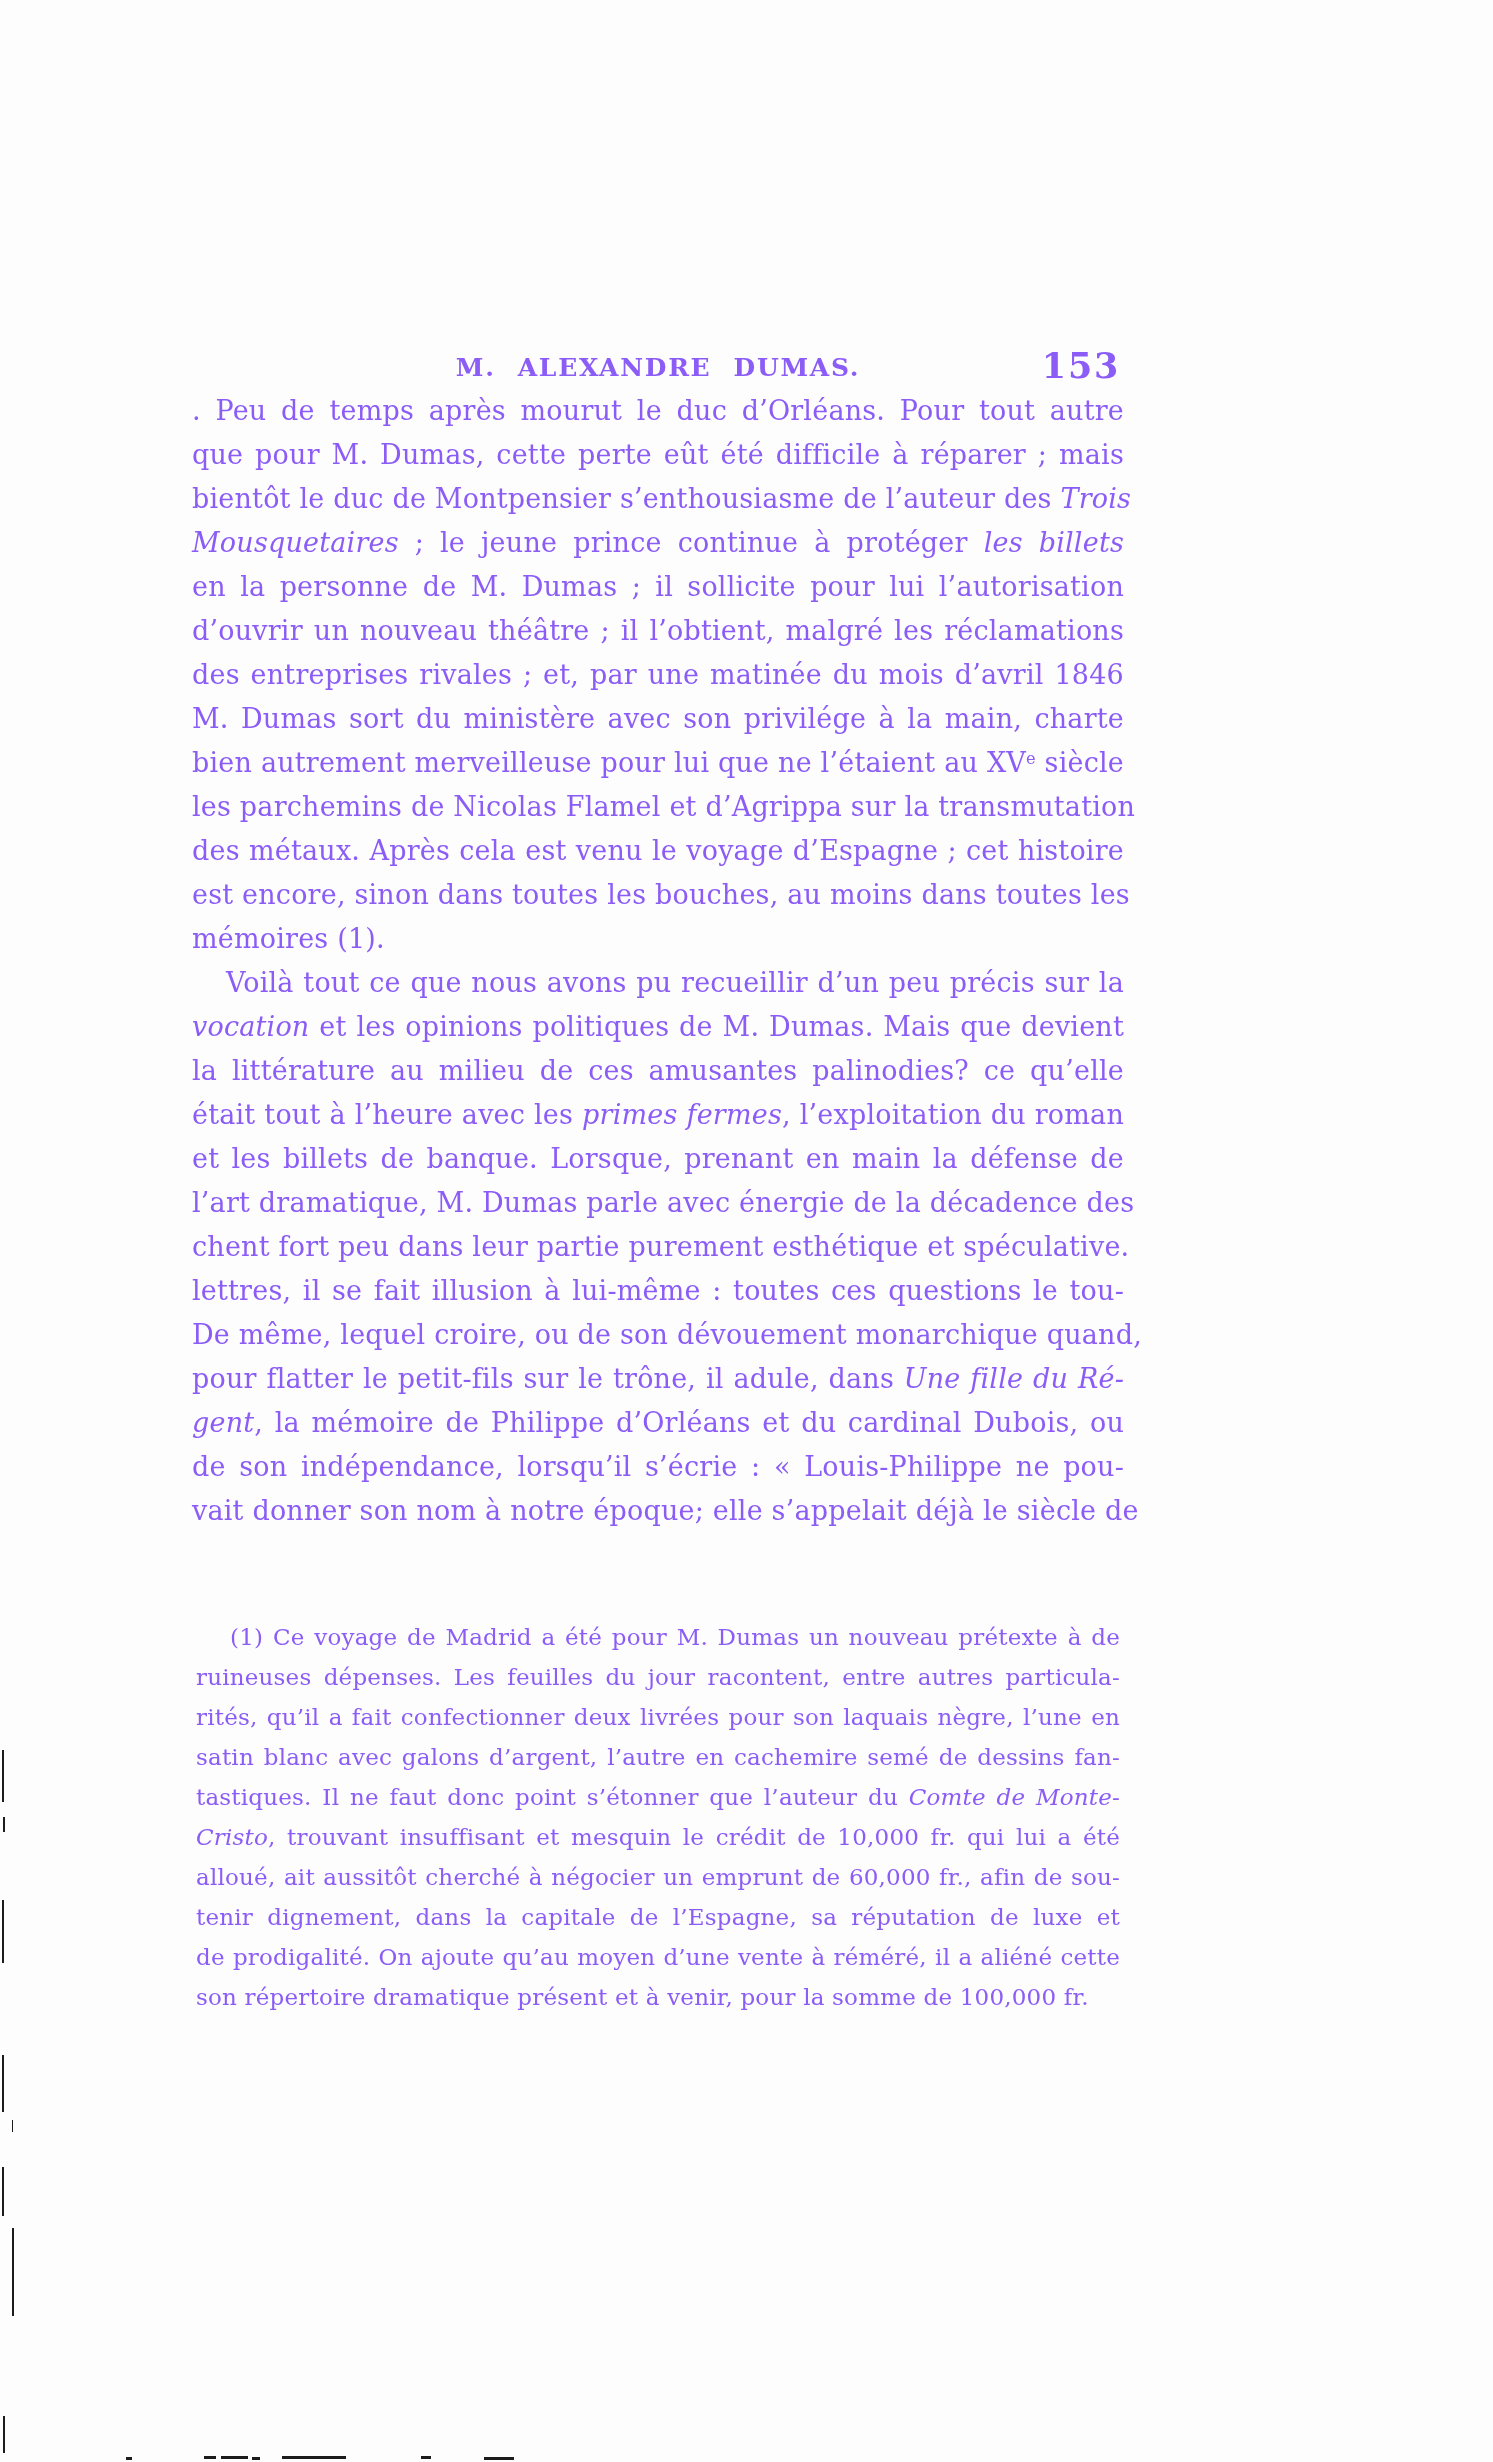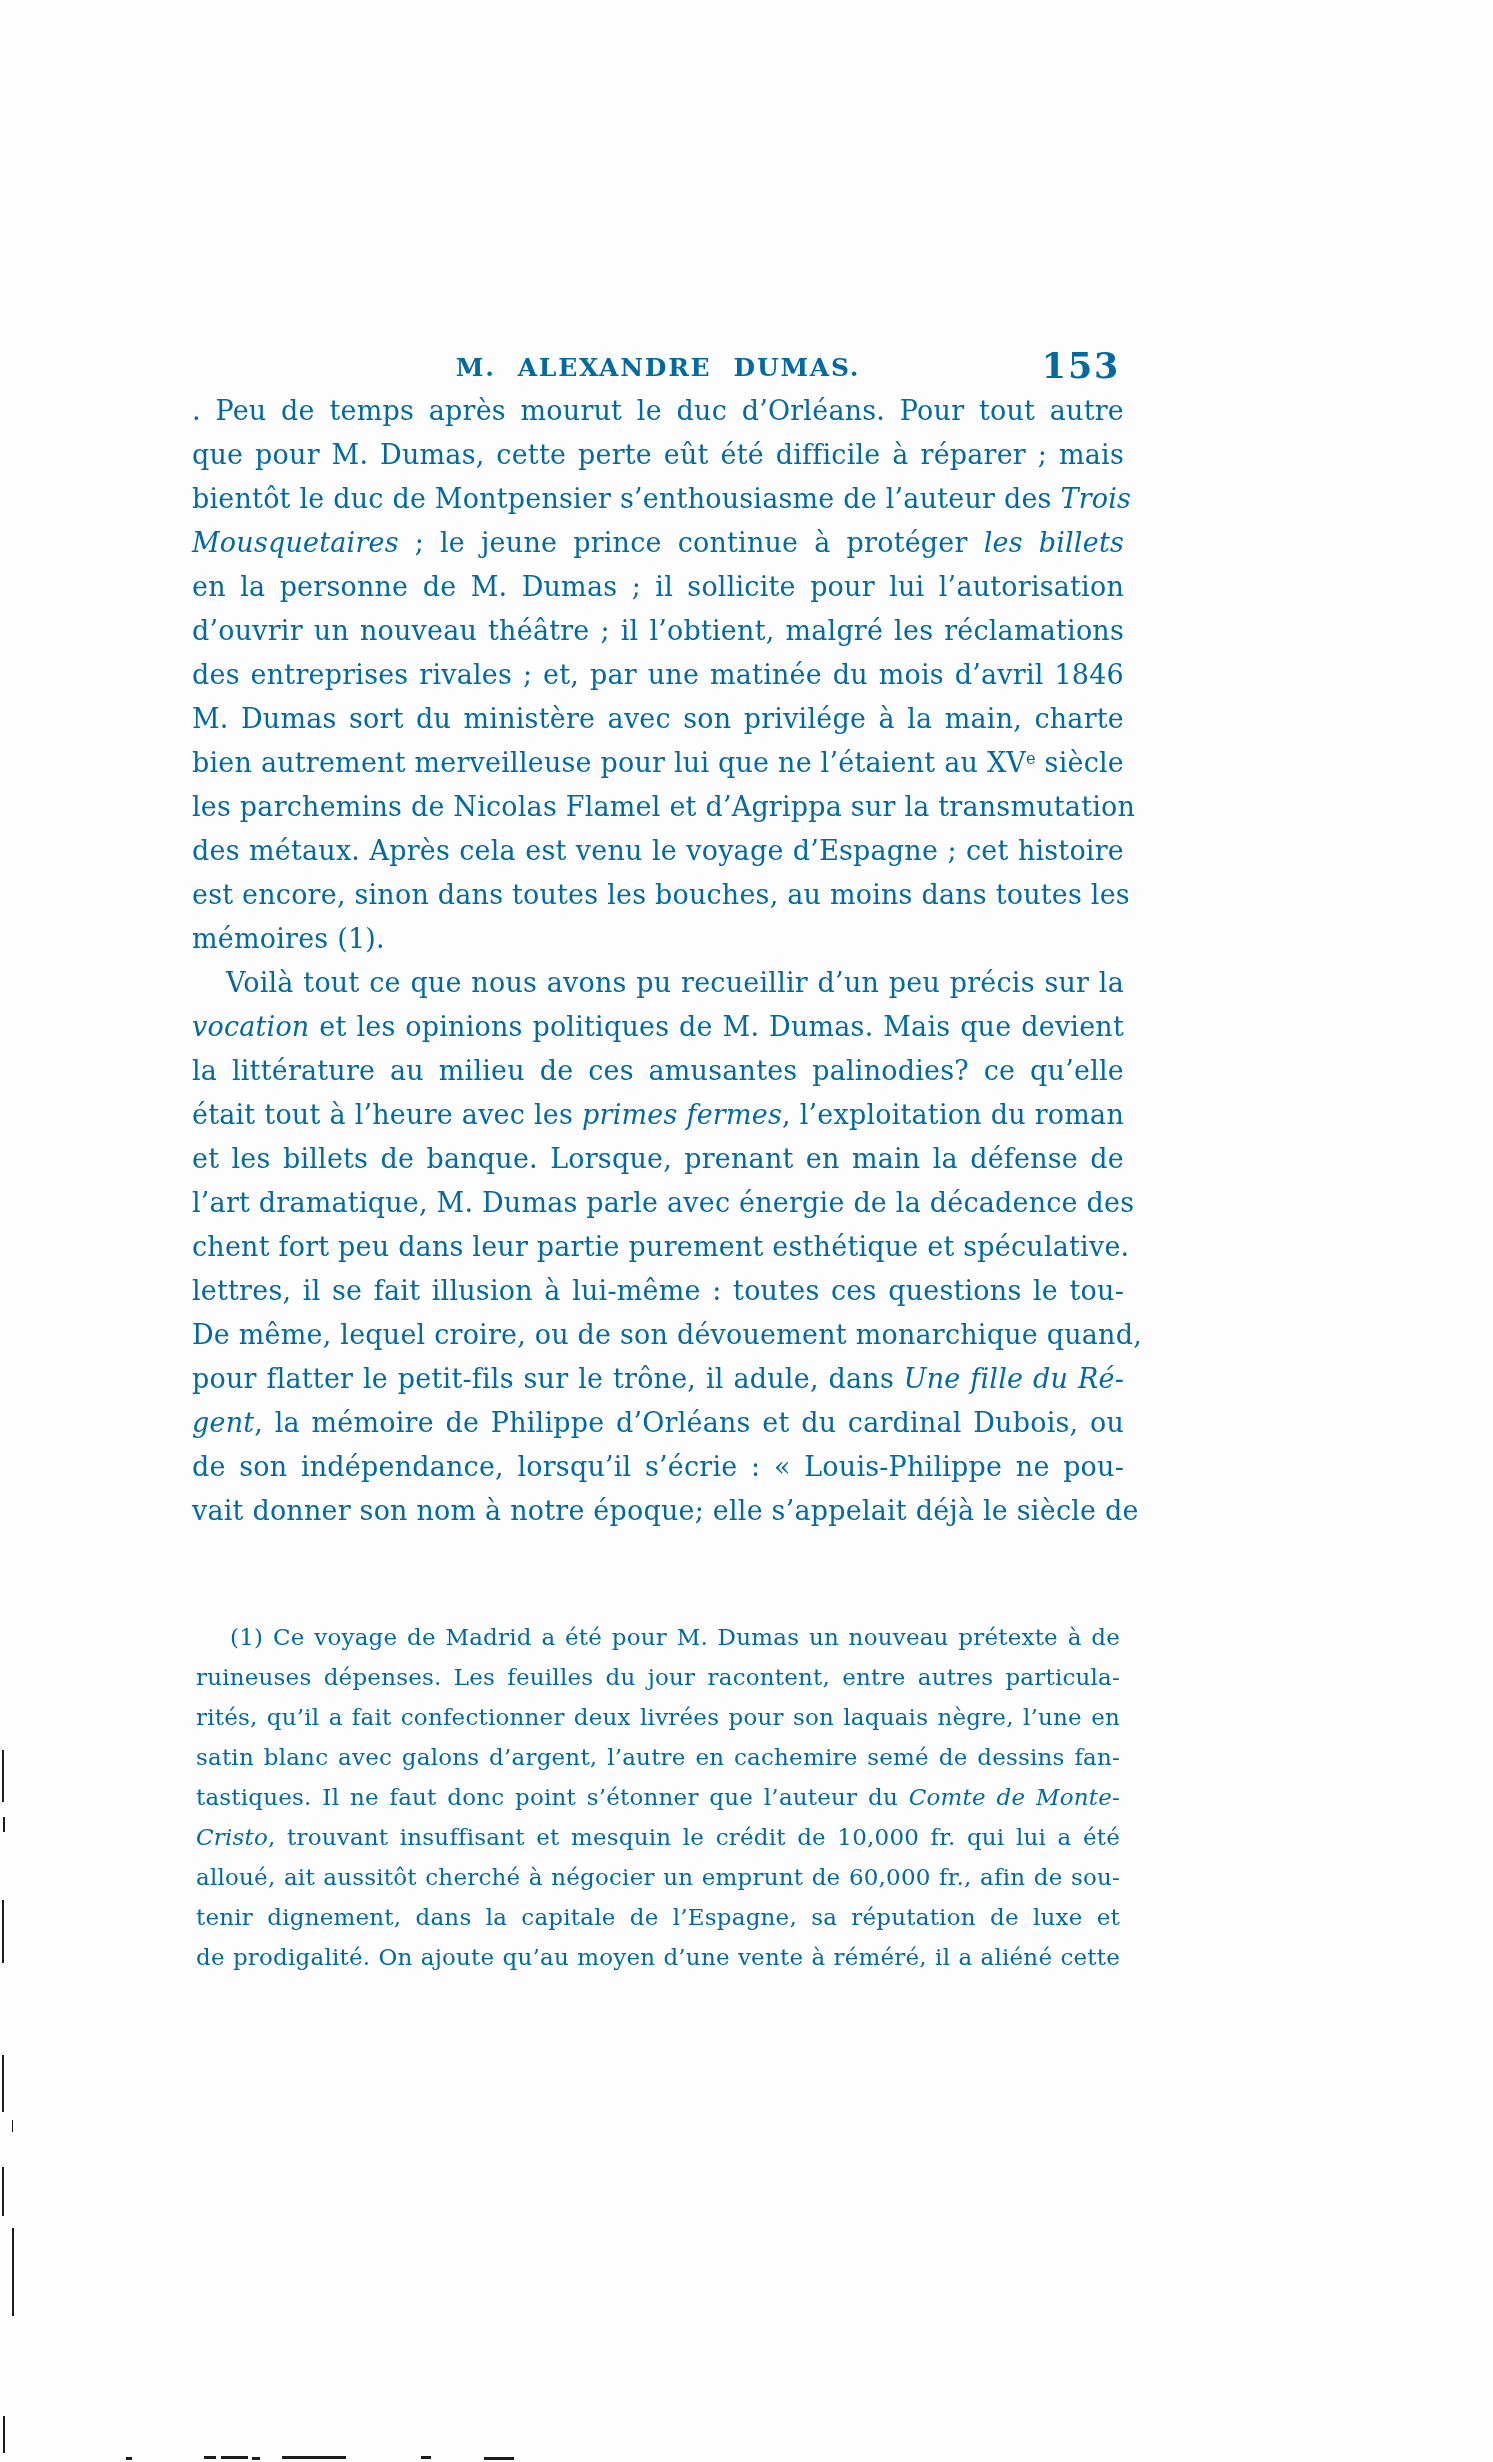--- a/index.html
+++ b/index.html
@@ -2,21 +2,21 @@
 <html style="font-size:13.5px"><head>
 <meta charset="utf-8">
 <style>
   html,body{margin:0;padding:0;background:#e8e8e8;}
   .page{
     position:relative;
     width:1493px;height:2462px;
     background:#fdfdfd;
     overflow:hidden;
     font-family:"DejaVu Serif", "Liberation Serif", serif;
-    color:#0369a1;
+    color:#8b5cf6;
   }
   
   .running-head{
     position:absolute;left:192px;top:348px;width:932px;height:47px;
   }
   .head-title{
     display:block;text-align:center;
     font-size:25px;font-weight:bold;
     letter-spacing:1.7px;word-spacing:11.8px;
     line-height:39px;
@@ -96,20 +96,21 @@
   <div class="footnote">
       <div class="tline indent">(1) Ce voyage de Madrid a été pour M. Dumas un nouveau prétexte à de</div>
       <div class="tline">ruineuses dépenses. Les feuilles du jour racontent, entre autres particula-</div>
       <div class="tline">rités, qu’il a fait confectionner deux livrées pour son laquais nègre, l’une en</div>
       <div class="tline">satin blanc avec galons d’argent, l’autre en cachemire semé de dessins fan-</div>
       <div class="tline">tastiques. Il ne faut donc point s’étonner que l’auteur du <i>Comte de Monte-</i></div>
       <div class="tline"><i>Cristo</i>, trouvant insuffisant et mesquin le crédit de 10,000 fr. qui lui a été</div>
       <div class="tline">alloué, ait aussitôt cherché à négocier un emprunt de 60,000 fr., afin de sou-</div>
       <div class="tline">tenir dignement, dans la capitale de l’Espagne, sa réputation de luxe et</div>
       <div class="tline">de prodigalité. On ajoute qu’au moyen d’une vente à réméré, il a aliéné cette</div>
+      <div class="tline pend">son répertoire dramatique présent et à venir, pour la somme de 100,000 fr.</div>
     </div>
 
   <div class="art v" style="left:1.7px;top:1750px;height:52px"></div>
   <div class="art v" style="left:3.4px;top:1817px;height:15px;width:1.7px"></div>
   <div class="art v" style="left:1.7px;top:1900px;height:63px"></div>
   <div class="art v" style="left:1.7px;top:2055px;height:57px"></div>
   <div class="art v" style="left:11.8px;top:2120px;height:11.8px;width:1.7px"></div>
   <div class="art v" style="left:1.7px;top:2167px;height:49px"></div>
   <div class="art v" style="left:11.8px;top:2228px;height:88px"></div>
   <div class="art v" style="left:2.5px;top:2416px;height:37px"></div>

